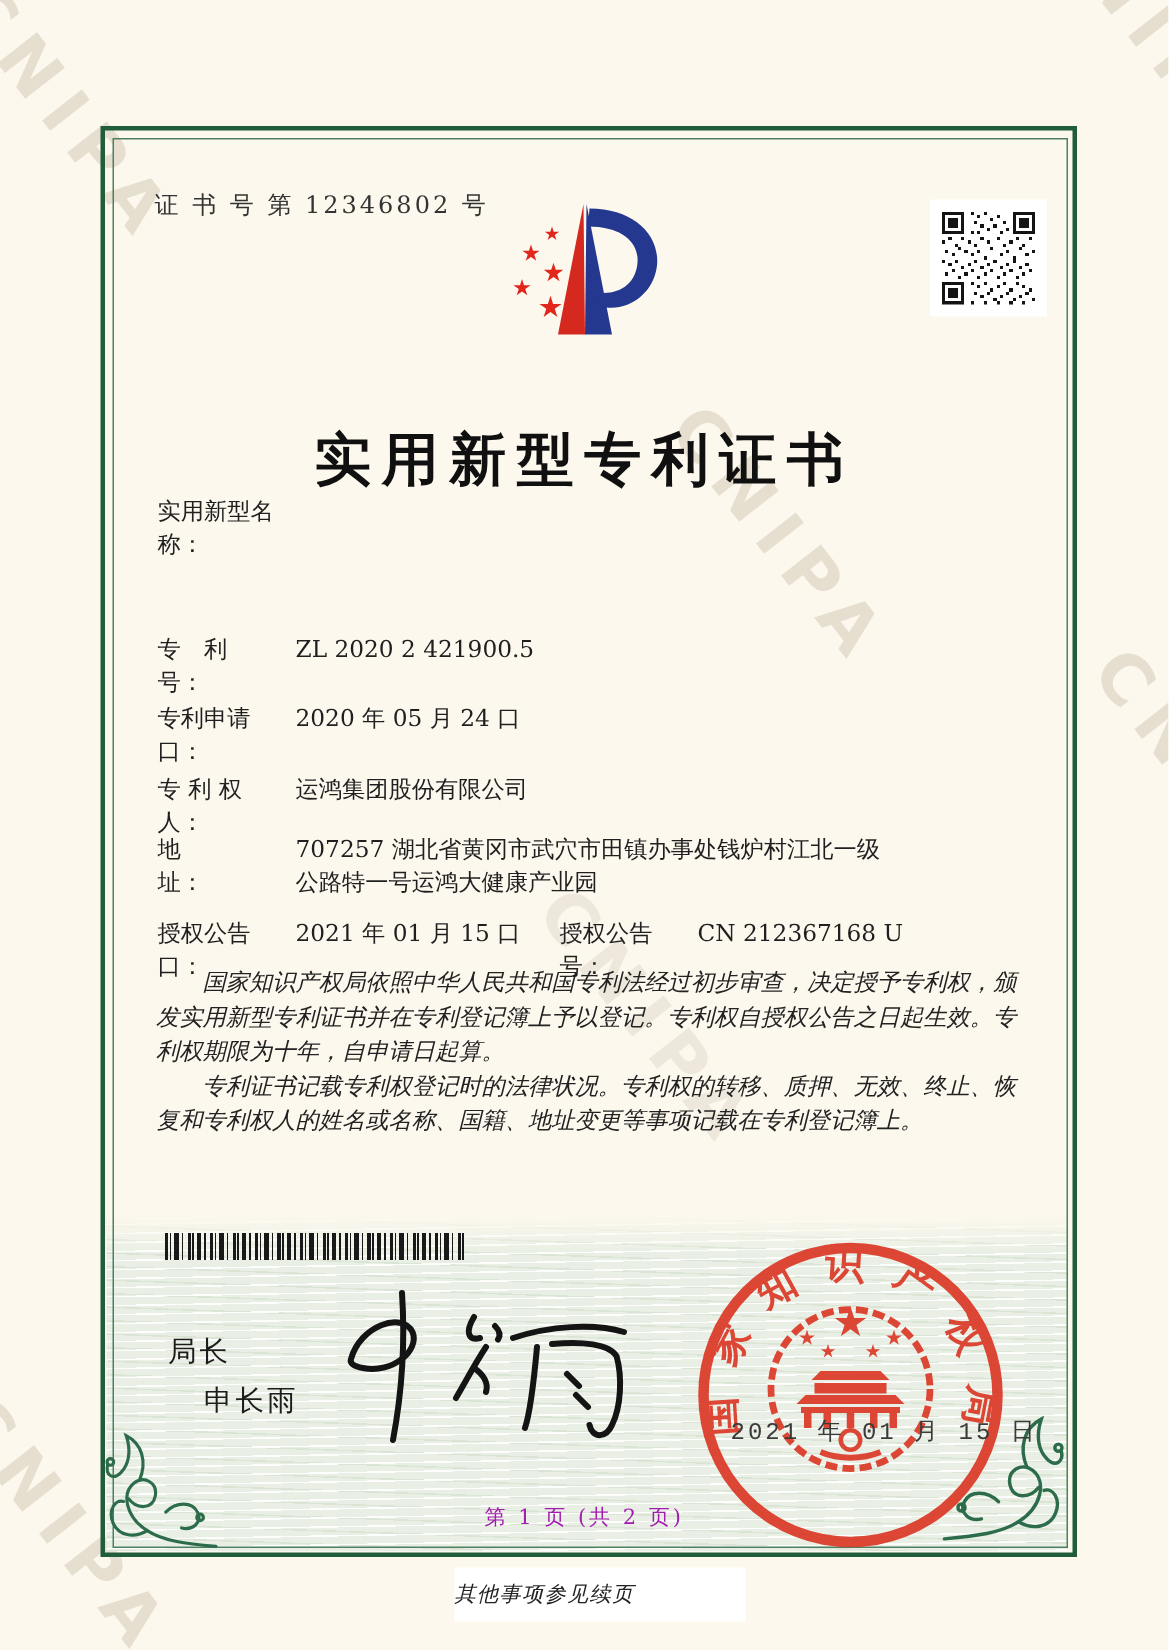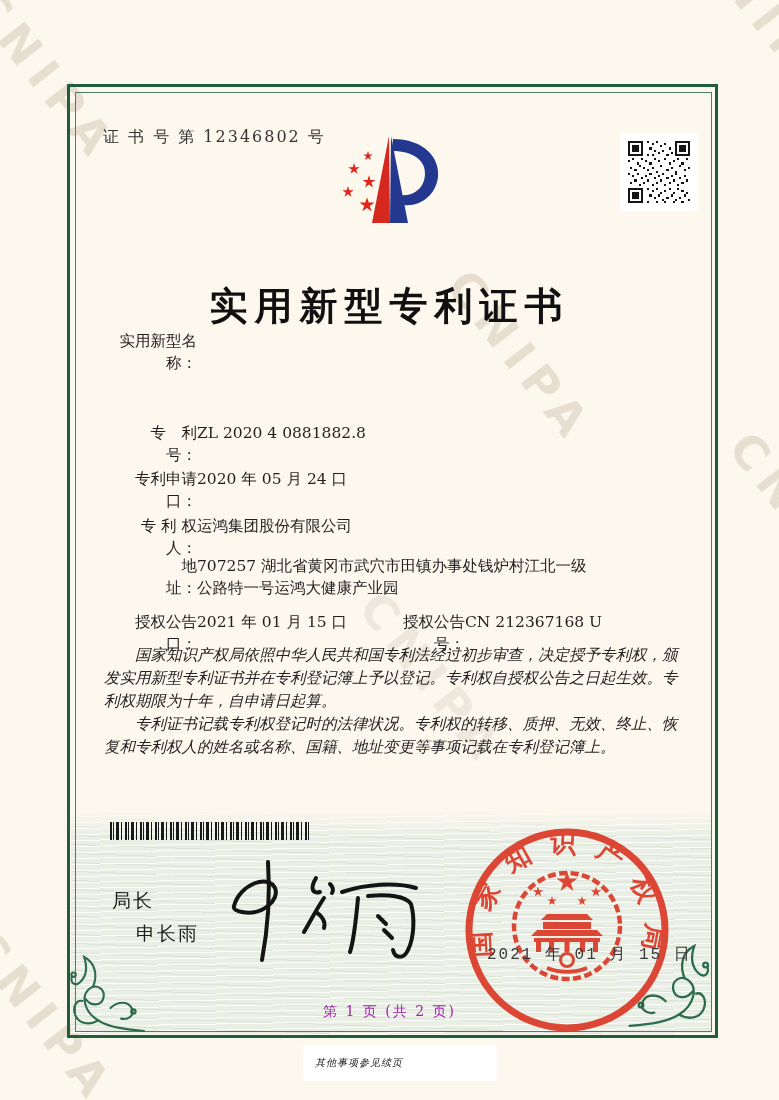--- a/index.html
+++ b/index.html
@@ -29,21 +29,21 @@
   .cert-no{position:absolute;left:103px;top:127px;z-index:3;font-size:16px;letter-spacing:2px;color:#333;}
 
   .logo{position:absolute;left:320px;top:129px;z-index:3;}
   .qr{position:absolute;left:620px;top:133px;width:78px;height:78px;background:#fff;z-index:3;
       display:flex;align-items:center;justify-content:center;}
 
   .title{position:absolute;left:0;right:0;top:237px;z-index:3;text-align:center;
          font-size:38px;font-weight:700;letter-spacing:7px;color:#101010;margin-top:44px;}
 
   .row{position:absolute;left:105px;width:580px;z-index:3;font-size:15.5px;line-height:1.4;display:flex;color:#1f1f1f;}
-  .row .lbl{flex:0 0 92px;text-align:right;}
+  .row .lbl{flex:0 0 92px;}
   .row .val{flex:1;}
   .r1{top:331px}.r2{top:377px}.r3{top:423px}.r4{top:469px}.r5{top:516px}.r6{top:556px}.r7{top:612px}
   .grp{display:flex;}
   .grp1{flex:0 0 268px;}
   .grp2{flex:1;}
   .grp .lbl{flex:0 0 92px;}
 
   .body-text{position:absolute;left:104px;top:644px;width:586px;z-index:3;
              font-size:15.5px;line-height:23px;color:#222;font-style:italic;}
   .body-text p{margin:0;text-indent:2em;}
@@ -59,22 +59,22 @@
              font-size:19px;letter-spacing:2px;color:#1c1c1c;margin-left:24px;}
   .signature{position:absolute;left:218px;top:858px;z-index:3;}
 
   .seal{position:absolute;left:462px;top:825px;z-index:3;opacity:.93;}
   .seal-date{position:absolute;left:487px;top:944px;z-index:4;font-size:16px;letter-spacing:2px;color:#3a3a3a;font-family:Liberation Mono, monospace;}
 
   .page-num{position:absolute;left:0;right:0;top:1003px;z-index:3;text-align:center;
             font-size:14px;letter-spacing:2px;color:#a21caf;}
 
   .note{position:absolute;left:303px;top:1045px;width:194px;height:36px;background:#ffffff;z-index:3;
-        font-size:10px;letter-spacing:1px;color:#222;display:flex;align-items:center;
-        padding-left:12px;box-sizing:border-box;font-style:italic;}
+        font-size:14px;letter-spacing:1px;color:#222;display:flex;align-items:center;
+        box-sizing:border-box;font-style:italic;}
 
   .flourish{position:absolute;z-index:3;}
   .flourish.right{left:622px;top:936px;}
   .flourish.left{left:62px;top:950px;transform:scaleX(-1);}
 </style>
 </head>
 <body>
 
 <div class="page">
 
@@ -139,21 +139,21 @@
     </svg>
   </div>
 
   <div class="title">实用新型专利证书</div>
 
   <div class="row r1">
     <span class="lbl">实用新型名称：</span>
   </div>
   <div class="row r3">
     <span class="lbl">专　利　号：</span>
-    <span class="val">ZL 2020 4 0881882.8</span>
+    <span class="val">ZL 2020 2 421900.5</span>
   </div>
   <div class="row r4">
     <span class="lbl">专利申请口：</span>
     <span class="val">2020 年 05 月 24 口</span>
   </div>
   <div class="row r5">
     <span class="lbl">专 利 权 人：</span>
     <span class="val">运鸿集团股份有限公司</span>
   </div>
   <div class="row r6">

